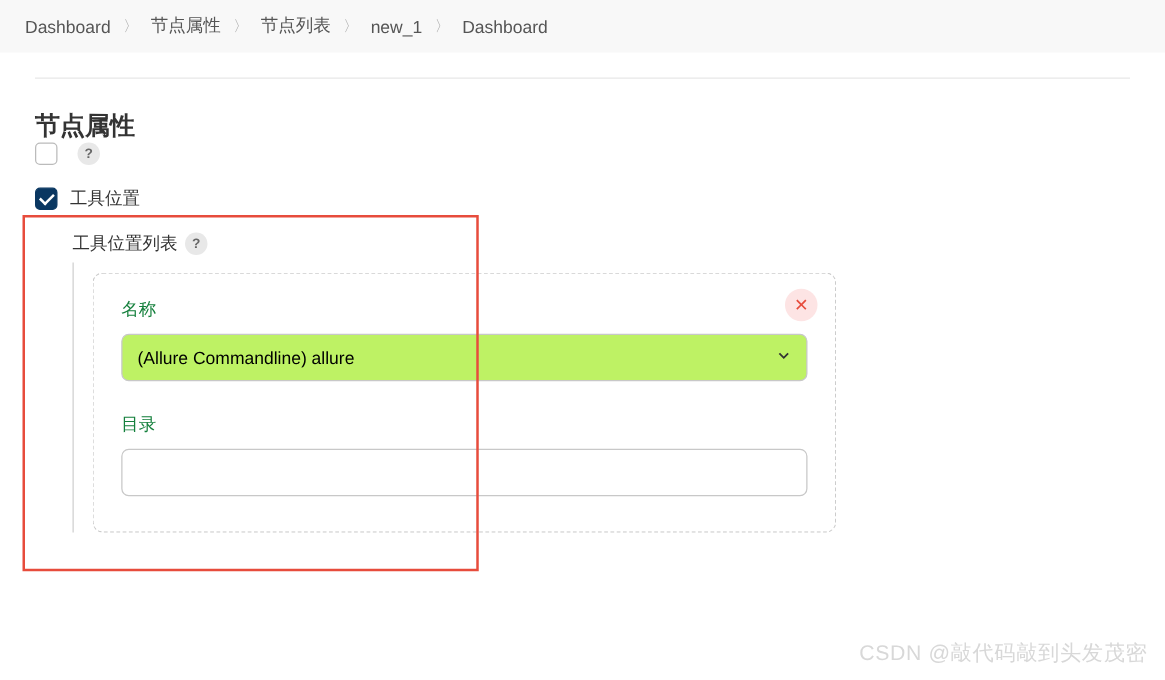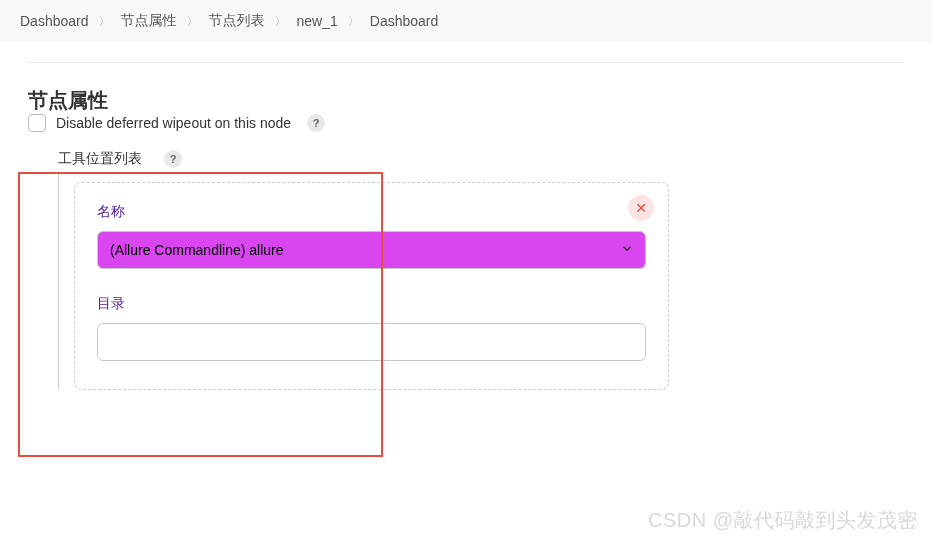--- a/index.html
+++ b/index.html
@@ -10,32 +10,32 @@
     .content { padding: 20px 28px; }
     .divider { border: none; border-top: 1px solid #e8e8e8; margin-bottom: 24px; }
     .section-title { font-size: 20px; font-weight: 600; }
     .highlight-box { border: 2px solid #e74c3c; position: absolute; left: 18px; top: 172px; width: 365px; height: 285px; pointer-events: none; z-index: 5; }
     .checkbox-row { display: flex; align-items: center; gap: 10px; margin-bottom: 18px; }
     .checkbox { width: 18px; height: 18px; border: 1.5px solid #bbb; border-radius: 4px; background: #fff; cursor: pointer; display: inline-flex; align-items: center; justify-content: center; flex-shrink: 0; }
     .checkbox.checked { background: #0a3761; border-color: #0a3761; }
     .checkbox.checked::after { content: ""; width: 9px; height: 5px; border-left: 2px solid #fff; border-bottom: 2px solid #fff; transform: rotate(-45deg) translate(1px,-1px); }
     .help { width: 18px; height: 18px; border-radius: 50%; background: #e8e8e8; color: #666; display: inline-flex; align-items: center; justify-content: center; font-size: 11px; font-weight: 600; cursor: pointer; margin-left: 6px; }
     .nested { margin-left: 30px; }
-    .sub-label { margin: 8px 0 14px 0; display: flex; align-items: center; gap: 16px; }
+    .sub-label { margin: 8px 0 14px 0; display: flex; align-items: center; }
     .tree-wrap { position: relative; padding-left: 16px; }
     .tree-line { position: absolute; left: 0; top: -8px; bottom: 0; width: 1px; background: #d0d0d0; }
     .dashed-panel { border: 1.5px dashed #ccc; border-radius: 8px; padding: 20px 22px 28px 22px; position: relative; width: 595px; }
     .close-btn { position: absolute; top: 12px; right: 14px; width: 26px; height: 26px; border-radius: 50%; background: #fde4e4; color: #e74c3c; display: flex; align-items: center; justify-content: center; cursor: pointer; font-size: 14px; }
-    .field-label { margin-bottom: 10px; color: #4c1d95; font-family: Liberation Serif, serif; }
+    .field-label { margin-bottom: 10px; color: #15803d; font-family: Liberation Serif, serif; }
     .select-wrap { position: relative; margin-bottom: 26px; }
-    .select-input { width: 100%; border: 1px solid #c8c8c8; border-radius: 6px; padding: 10px 36px 10px 12px; font-size: 14px; background: #d946ef; cursor: pointer; }
+    .select-input { width: 100%; border: 1px solid #c8c8c8; border-radius: 6px; padding: 10px 36px 10px 12px; font-size: 14px; background: #bef264; cursor: pointer; }
     .chevron { position: absolute; right: 12px; top: 50%; transform: translateY(-50%); pointer-events: none; }
     .chevron svg { width: 14px; height: 14px; }
     .text-input { width: 100%; border: 1px solid #c8c8c8; border-radius: 6px; padding: 10px 12px; font-size: 14px; }
-    .watermark { position: absolute; right: 14px; bottom: 10px; color: #d8d8d8; font-size: 20px; pointer-events: none; letter-spacing: 0.5px; }
+    .watermark { position: absolute; right: 14px; bottom: 10px; color: #d8d8d8; font-size: 17px; pointer-events: none; letter-spacing: 0.5px; }
   </style>
 </head>
 <body>
 
 <div class="breadcrumb">
   <a>Dashboard</a>
   <span class="sep">〉</span>
   <a>节点属性</a>
   <span class="sep">〉</span>
   <a>节点列表</a>
@@ -44,24 +44,27 @@
   <span class="sep">〉</span>
   <a>Dashboard</a>
 </div>
 
 <div class="content">
   <hr class="divider">
   <h2 class="section-title">节点属性</h2>
 
   <div class="checkbox-row">
     <span class="checkbox"></span>
-    <span>Disable deferred wipeout on this node</span>
     <span class="help">?</span>
   </div>
 
+  <div class="checkbox-row">
+    <span class="checkbox checked"></span>
+    <span>工具位置</span>
+  </div>
 
   <div class="nested">
     <div class="sub-label">
       <span>工具位置列表</span>
       <span class="help">?</span>
     </div>
 
     <div class="tree-wrap">
       <div class="tree-line"></div>
       <div class="dashed-panel">

